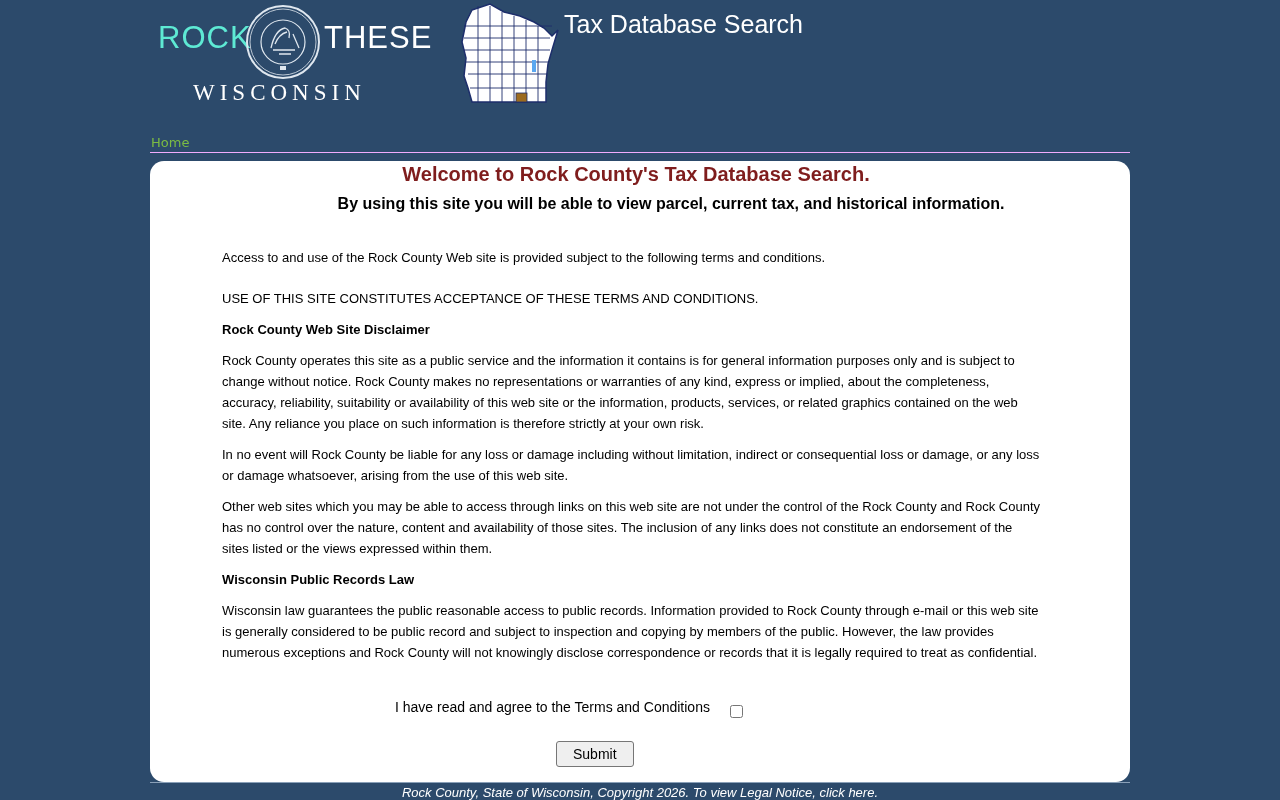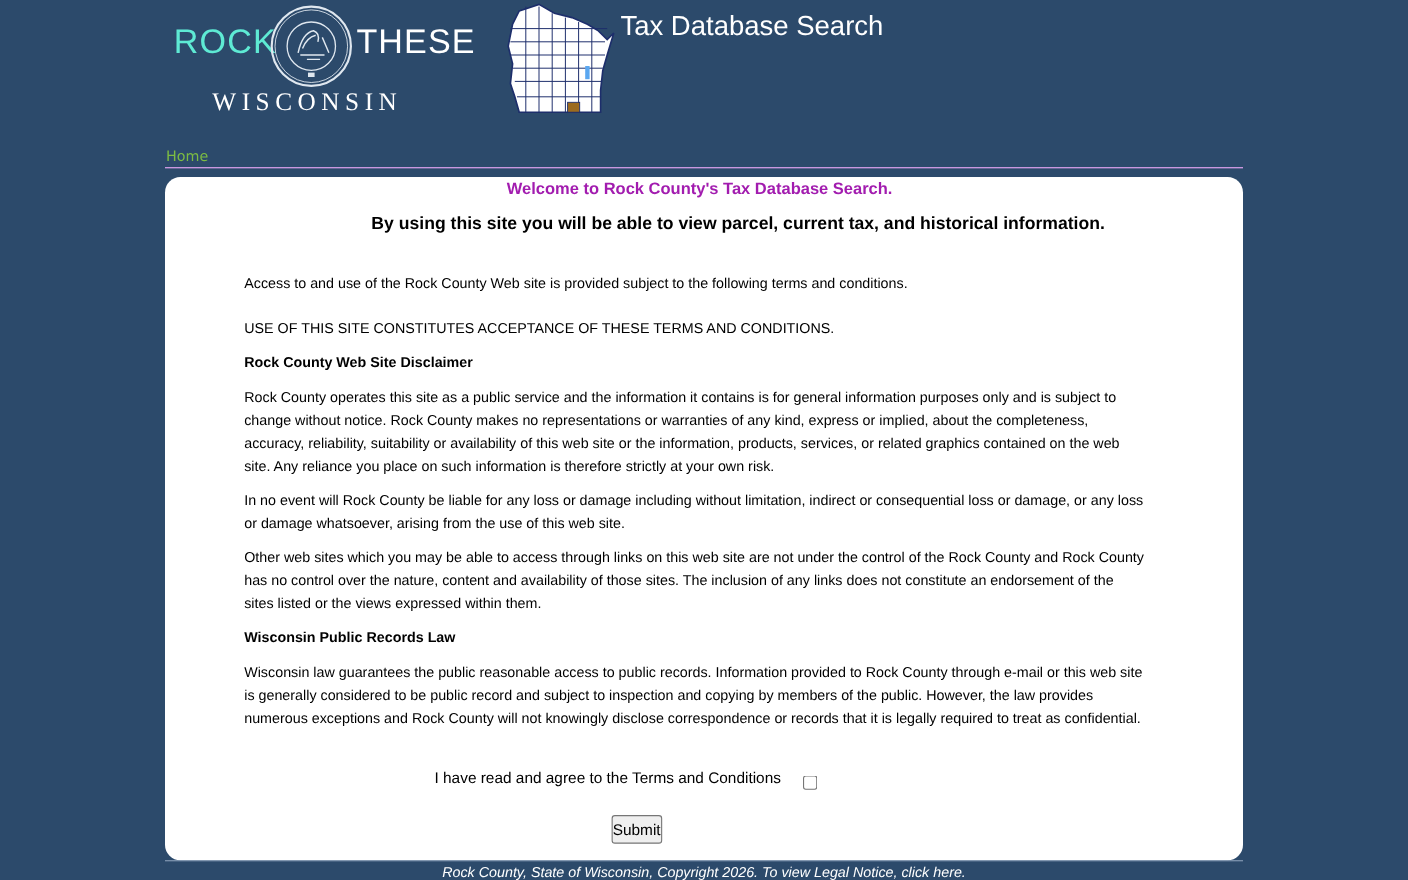--- a/index.html
+++ b/index.html
@@ -79,23 +79,23 @@
       width: 980px;
       height: 621px;
       background: #ffffff;
       border-radius: 14px;
     }
     .welcome {
       position: absolute;
       left: 0; top: 2px;
       width: 972px;
       text-align: center;
-      font-size: 15px;
+      font-size: 20px;
       font-weight: bold;
-      color: #a21caf;
+      color: #7f1d1d;
     }
     .subtitle {
       position: absolute;
       left: 0; top: 34px;
       width: 994px;
       text-align: center;
       font-size: 16px;
       font-weight: bold;
       color: #000;
       padding-left: 24px;
@@ -126,21 +126,21 @@
     .agree-row input {
       width: 13px; height: 13px;
       margin: 0 0 0 4px;
       position: relative;
       top: 3px;
     }
     .submit-btn {
       position: absolute;
       left: 406px; top: 580px;
       height: 26px;
-      padding: 0 0;
+      padding: 0 16px;
       font-size: 14px;
       font-family: "Liberation Sans", sans-serif;
       background: #efefef;
       border: 1px solid #767676;
       border-radius: 3px;
       color: #000;
     }
     .footer {
       position: absolute;
       left: 150px; top: 782px;

